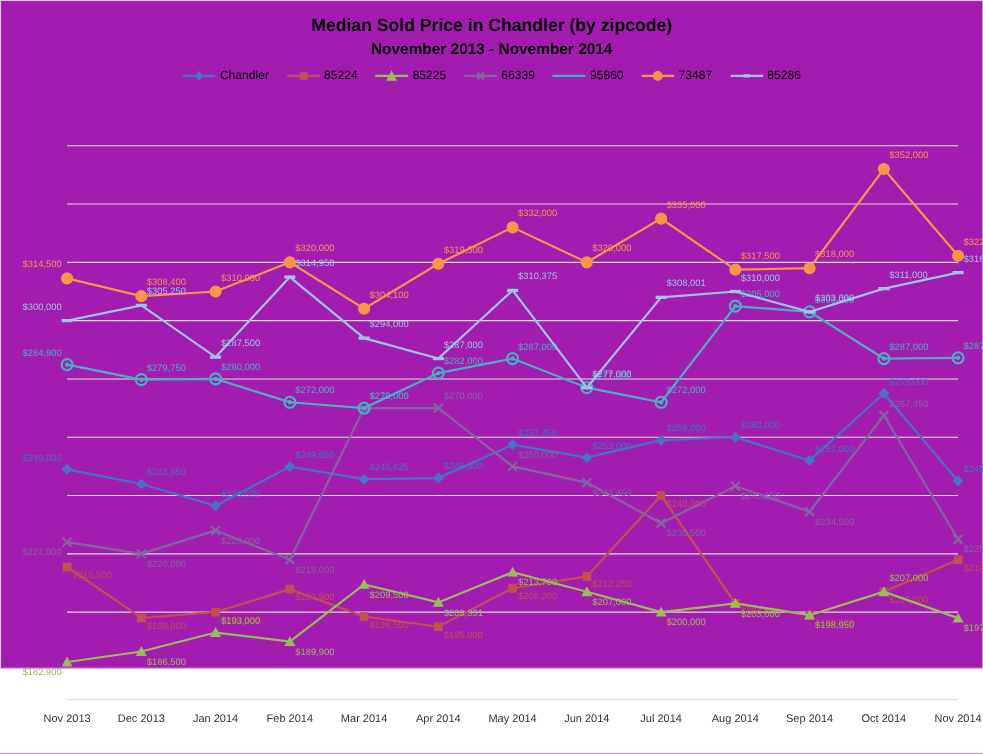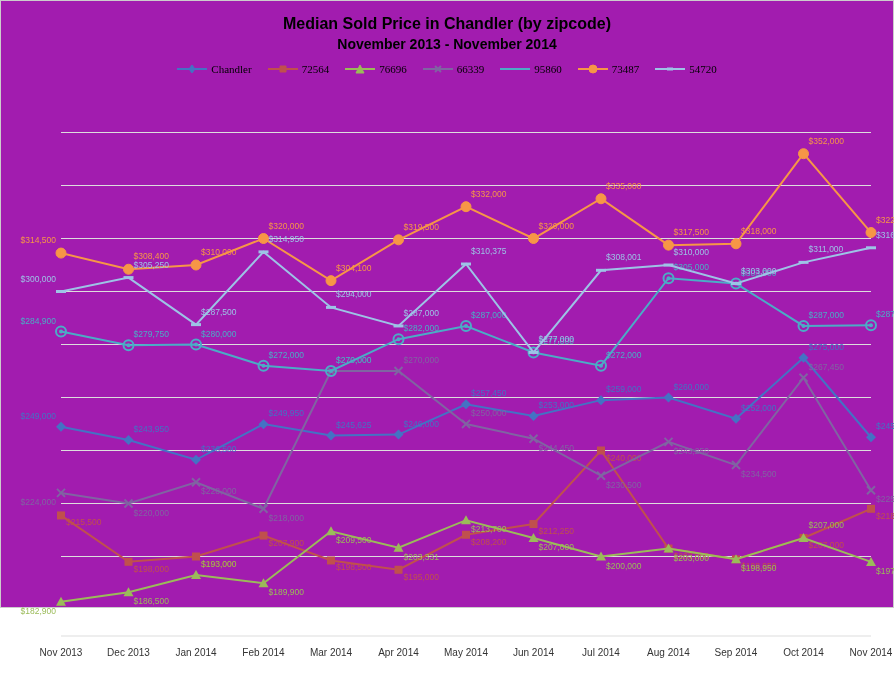--- a/index.html
+++ b/index.html
@@ -35,21 +35,20 @@
       justify-content: center;
       align-items: center;
       gap: 16px;
       margin-top: 8px;
       font-size: 11px;
     }
     .legend-item {
       display: flex;
       align-items: center;
       gap: 4px;
-      font-family: Liberation Serif, serif;
     }
     svg#main-chart {
       position: absolute;
       left: 0;
       top: 0;
       width: 894px;
       height: 685px;
     }
   </style>
 </head>
@@ -66,28 +65,28 @@
           <line x1="0" y1="6" x2="30" y2="6" stroke="#4472C4" stroke-width="2"></line>
           <polygon points="15,2 18,6 15,10 12,6" fill="#4472C4" stroke="#4472C4"></polygon>
         </svg>
         <span>Chandler</span>
       </div>
       <div class="legend-item">
         <svg width="30" height="12">
           <line x1="0" y1="6" x2="30" y2="6" stroke="#C0504D" stroke-width="2"></line>
           <polygon points="12,3 18,3 18,9 12,9" fill="#C0504D" stroke="#C0504D"></polygon>
         </svg>
-        <span>72564</span>
+        <span>85224</span>
       </div>
       <div class="legend-item">
         <svg width="30" height="12">
           <line x1="0" y1="6" x2="30" y2="6" stroke="#9BBB59" stroke-width="2"></line>
           <polygon points="15,2 19,10 11,10" fill="#9BBB59" stroke="#9BBB59"></polygon>
         </svg>
-        <span>76696</span>
+        <span>85225</span>
       </div>
       <div class="legend-item">
         <svg width="30" height="12">
           <line x1="0" y1="6" x2="30" y2="6" stroke="#8064A2" stroke-width="2"></line>
           <line x1="12" y1="3" x2="18" y2="9" stroke="#8064A2" stroke-width="2"></line>
           <line x1="18" y1="3" x2="12" y2="9" stroke="#8064A2" stroke-width="2"></line>
         </svg>
         <span>66339</span>
       </div>
       <div class="legend-item">
@@ -102,21 +101,21 @@
           <line x1="0" y1="6" x2="30" y2="6" stroke="#F79646" stroke-width="2"></line>
           <circle cx="15" cy="6" r="4" fill="#F79646" stroke="#F79646" stroke-width="1"></circle>
         </svg>
         <span>73487</span>
       </div>
       <div class="legend-item">
         <svg width="30" height="12">
           <line x1="0" y1="6" x2="30" y2="6" stroke="#9DC3E6" stroke-width="2"></line>
           <line x1="12" y1="6" x2="18" y2="6" stroke="#9DC3E6" stroke-width="3"></line>
         </svg>
-        <span>54720</span>
+        <span>85286</span>
       </div>
     </div>
   <svg id="main-chart">
       <line x1="60" x2="870" y1="635" y2="635" stroke="#ddd" stroke-width="1"></line>
       <line x1="60" x2="870" y1="555.5" y2="555.5" stroke="#ddd" stroke-width="1"></line>
       <line x1="60" x2="870" y1="502.5" y2="502.5" stroke="#ddd" stroke-width="1"></line>
       <line x1="60" x2="870" y1="449.5" y2="449.5" stroke="#ddd" stroke-width="1"></line>
       <line x1="60" x2="870" y1="396.5" y2="396.5" stroke="#ddd" stroke-width="1"></line>
       <line x1="60" x2="870" y1="343.5" y2="343.5" stroke="#ddd" stroke-width="1"></line>
       <line x1="60" x2="870" y1="290.5" y2="290.5" stroke="#ddd" stroke-width="1"></line>

